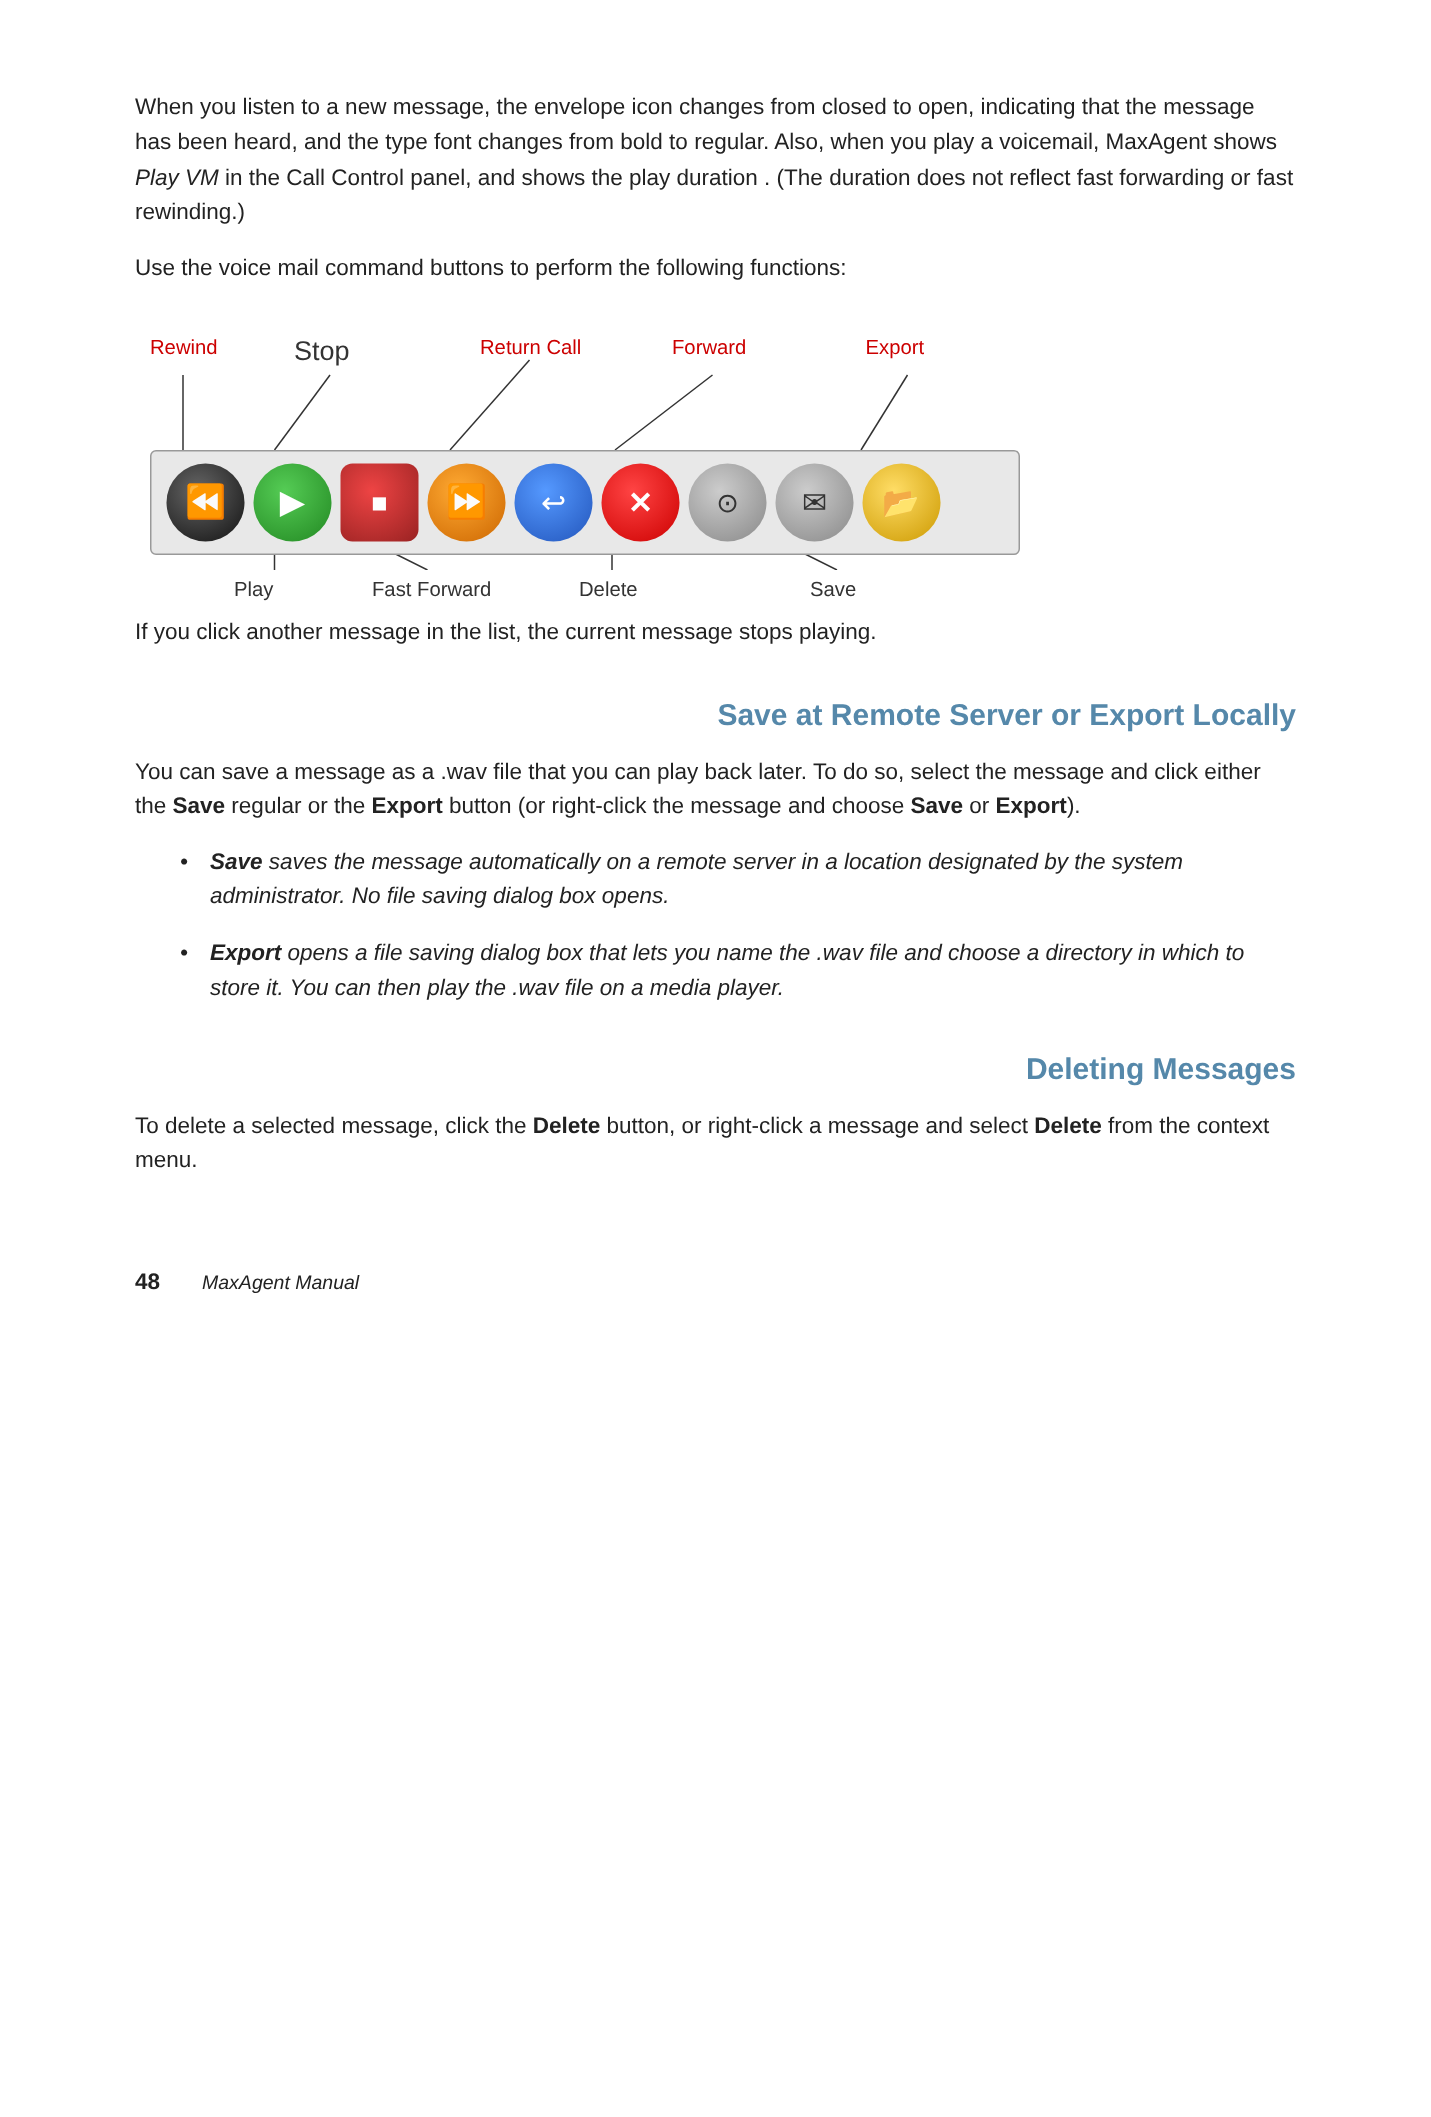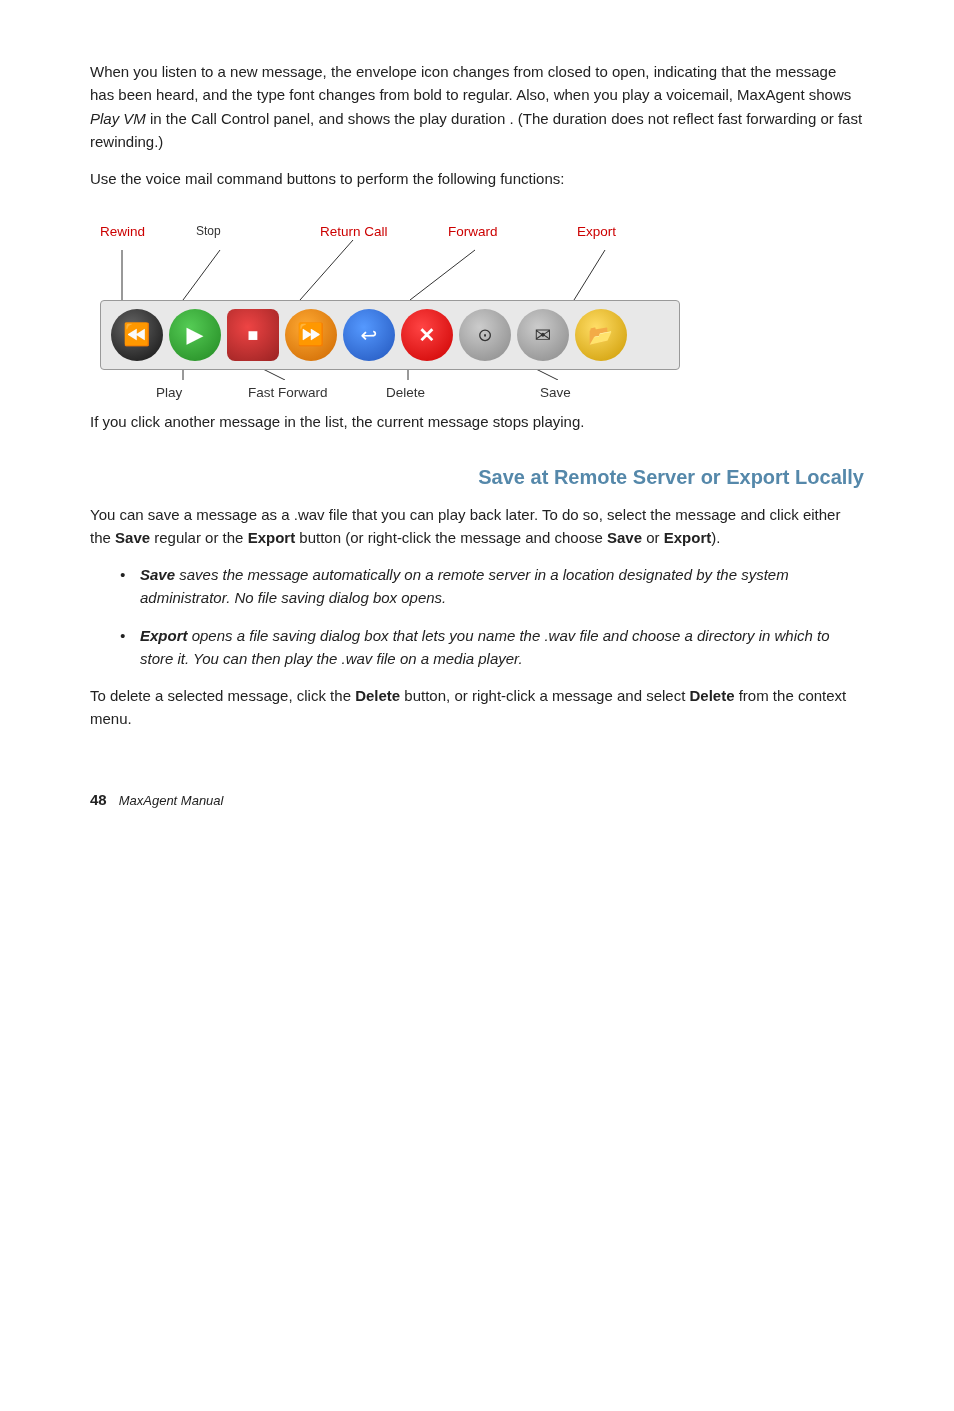--- a/index.html
+++ b/index.html
@@ -113,21 +113,21 @@
       position: absolute;
       left: 0;
       top: 0;
     }
 
     
     .page-footer {
       margin-top: 60px;
       display: flex;
       align-items: baseline;
-      gap: 12px;
+      gap: 28px;
     }
     .page-number {
       font-weight: bold;
       font-size: 15px;
     }
     .manual-title {
       font-style: italic;
       font-size: 13px;
     }
   </style>
@@ -162,21 +162,21 @@
 
         <line x1="155" y1="140" x2="195" y2="160" stroke="#333" stroke-width="1"></line>
 
         <line x1="318" y1="140" x2="318" y2="160" stroke="#333" stroke-width="1"></line>
 
         <line x1="428" y1="140" x2="468" y2="160" stroke="#333" stroke-width="1"></line>
       </svg>
 
       <div style="position:absolute; top:4px; left:0; width:600px;">
         <span style="position:absolute; left:10px; top:0; font-size:13.5px; color:#cc0000;">Rewind</span>
-        <span style="position:absolute; left:106px; top:0; font-size:12px; color:#333;">Stop</span>
+        <span style="position:absolute; left:106px; top:0; font-size:18px; color:#333;">Stop</span>
         <span style="position:absolute; left:230px; top:0; font-size:13.5px; color:#cc0000;">Return Call</span>
         <span style="position:absolute; left:358px; top:0; font-size:13.5px; color:#cc0000;">Forward</span>
         <span style="position:absolute; left:487px; top:0; font-size:13.5px; color:#cc0000;">Export</span>
       </div>
 
       <div class="buttons-row" style="position:absolute; top:80px; left:0;">
 
         <div class="vm-btn btn-dark" title="Rewind">⏪</div>
 
         <div class="vm-btn btn-green" title="Play">▶</div>
@@ -215,20 +215,21 @@
 
   <ul class="bullet-list">
     <li>
       <strong>Save</strong><span> saves the message automatically on a remote server in a location designated by the system administrator. No file saving dialog box opens.</span>
     </li>
     <li>
       <strong>Export</strong><span> opens a file saving dialog box that lets you name the .wav file and choose a directory in which to store it. You can then play the .wav file on a media player.</span>
     </li>
   </ul>
 
+  <h2 class="section-heading">Deleting Messages</h2>
 
   <p>
     <span>To delete a selected message, click the </span><strong>Delete</strong><span> button, or right-click a message and select </span><strong>Delete</strong><span> from the context menu.</span>
   </p>
 
   <div class="page-footer">
     <span class="page-number">48</span>
     <span class="manual-title">MaxAgent Manual</span>
   </div>
 

